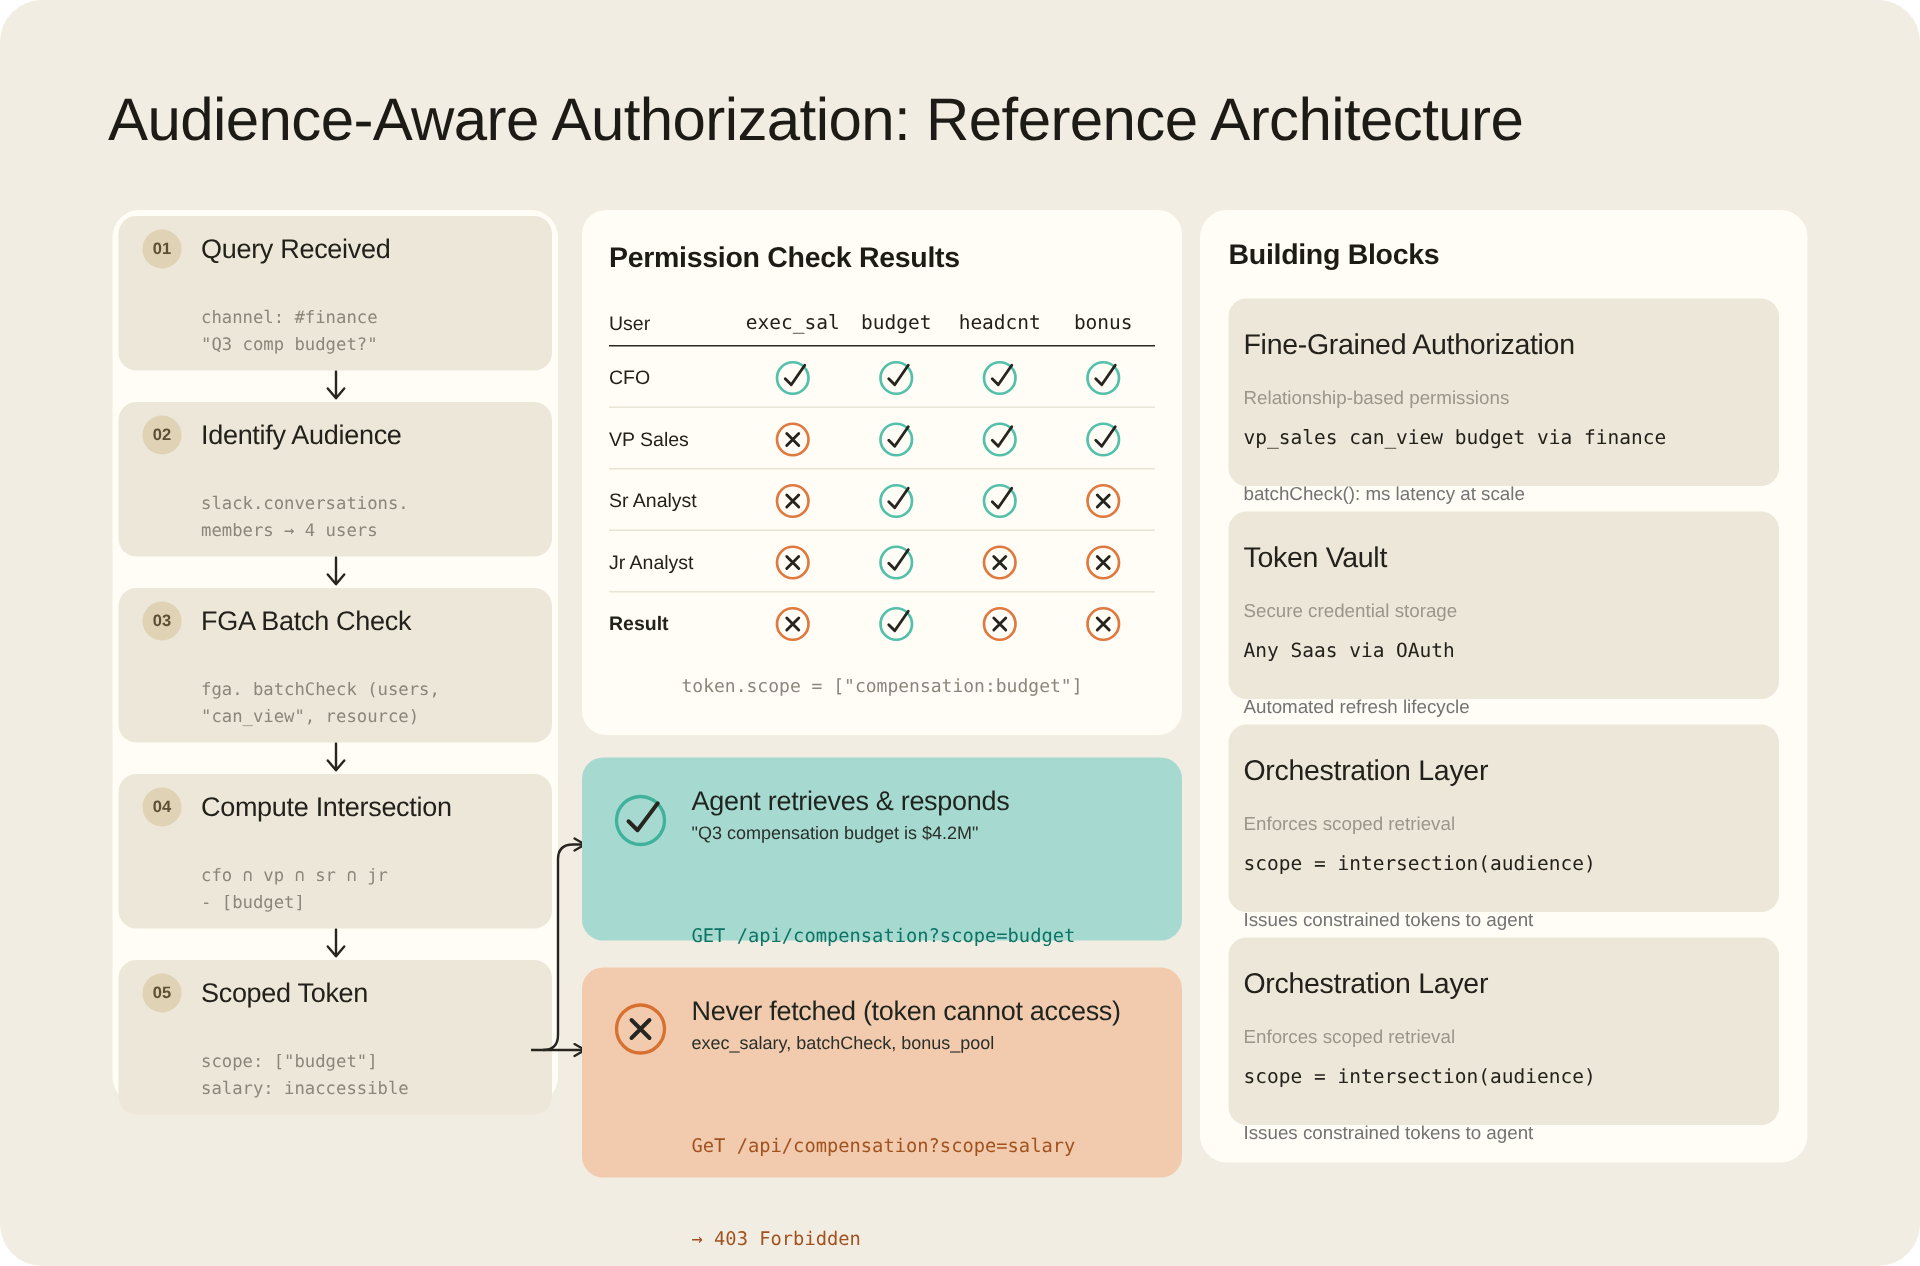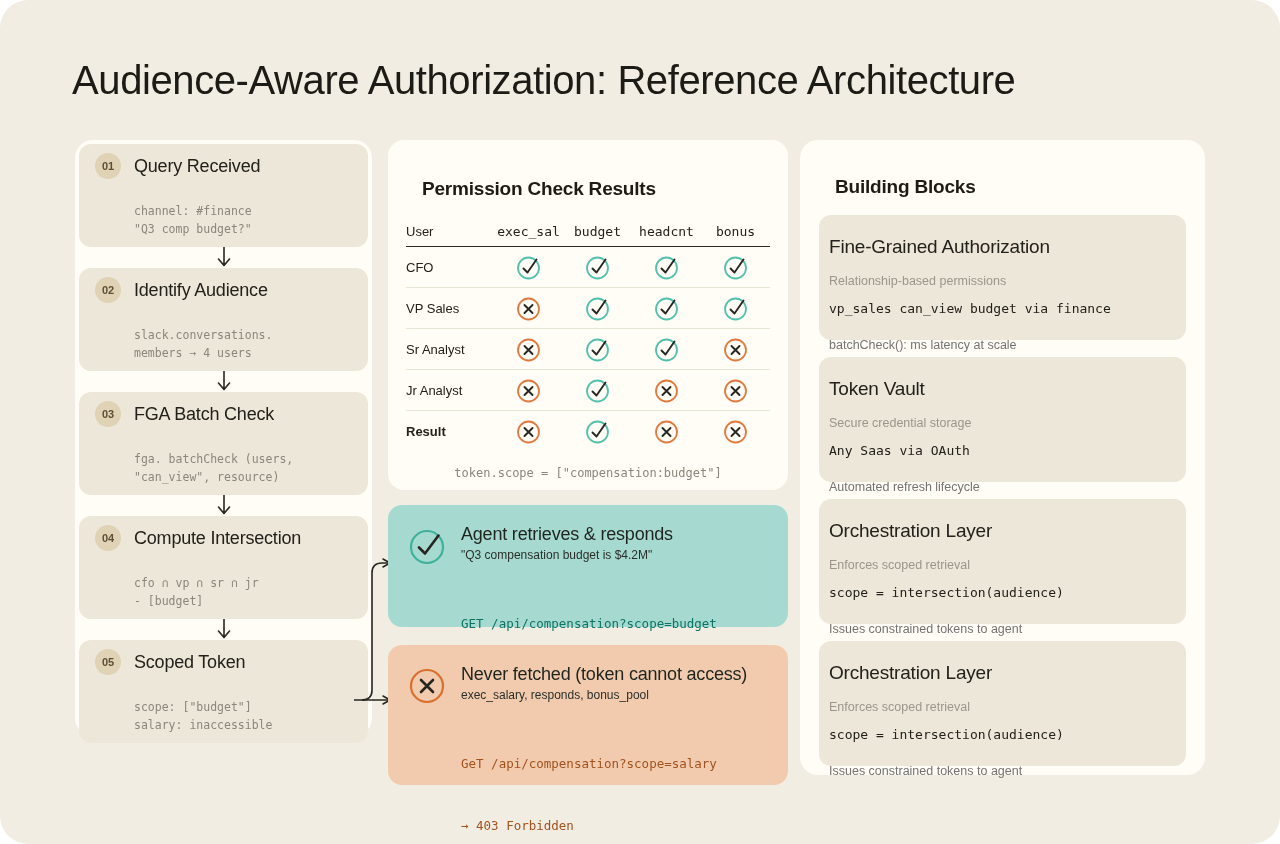--- a/index.html
+++ b/index.html
@@ -34,21 +34,21 @@
     font-family:"DejaVu Sans Mono",monospace;font-size:11.5px;line-height:1.5;
     color:#8B867B;white-space:pre;
   }
   .flow-arrow{flex:1;display:flex;align-items:center;justify-content:center;}
   
   .table-card{
     position:absolute;left:388px;top:140px;width:400px;height:350px;
     background:#FFFDF6;border-radius:16px;box-sizing:border-box;
     padding:22px 18px 0;
   }
-  .card-heading{margin:16px;font-size:19px;font-weight:600;color:#1D1B15;letter-spacing:-0.2px;}
+  .card-heading{margin:0;font-size:19px;font-weight:600;color:#1D1B15;letter-spacing:-0.2px;}
   .tbl{margin-top:16px;}
   .tbl-row{
     display:grid;grid-template-columns:88px 1fr 1fr 1fr 1fr;align-items:center;
   }
   .tbl-header{height:30px;border-bottom:1.5px solid #2A2922;}
   .th-user{font-size:13px;color:#23211B;}
   .th-mono{font-family:"DejaVu Sans Mono",monospace;font-size:13px;color:#23211B;text-align:center;}
   .tbl-datarow{height:40px;border-bottom:1px solid #EAE4D6;}
   .tbl-datarow:last-child{border-bottom:none;}
   .td-user{font-size:13px;color:#23211B;}
@@ -368,21 +368,21 @@
 
   <div class="callout failure">
     <span class="callout-icon">
       <svg width="38" height="38" viewBox="0 0 38 38">
         <circle cx="19" cy="19" r="16" fill="none" stroke="#D8702F" stroke-width="2.2"></circle>
         <path d="M13 13 L25 25 M25 13 L13 25" fill="none" stroke="#26251F" stroke-width="2.6" stroke-linecap="round"></path>
       </svg>
     </span>
     <div>
       <div class="callout-title">Never fetched (token cannot access)</div>
-      <div class="callout-sub">exec_salary, responds, bonus_pool</div>
+      <div class="callout-sub">exec_salary, batchCheck, bonus_pool</div>
       <div class="callout-code">
         <div>GeT /api/compensation?scope=salary</div>
         <div>→ 403 Forbidden</div>
       </div>
     </div>
   </div>
 
   <div class="right-panel">
     <h2 class="card-heading">Building Blocks</h2>
     <div id="bb-cards">

